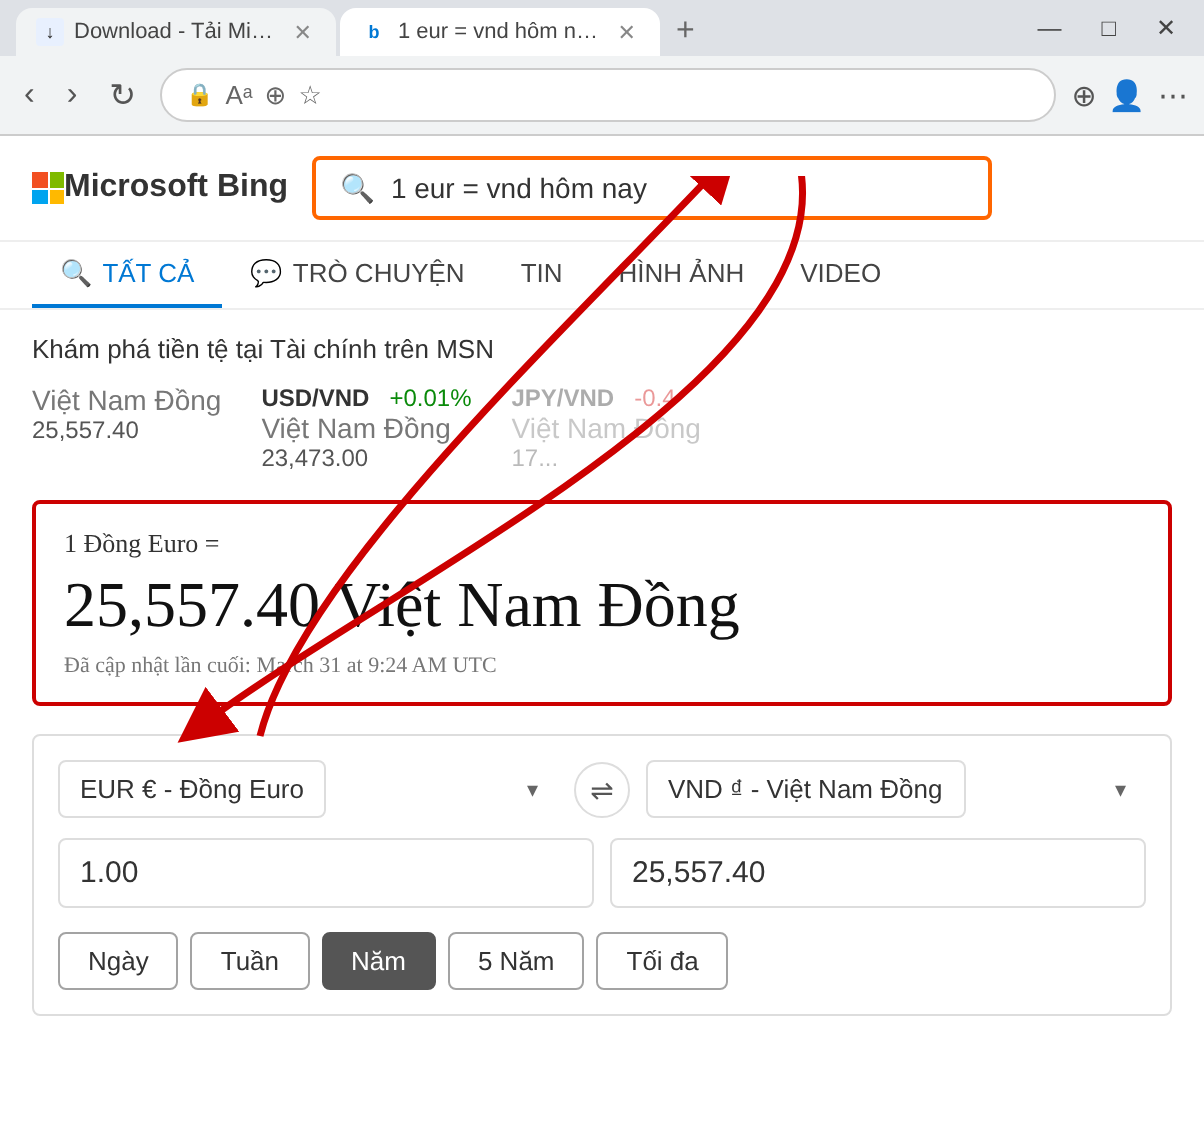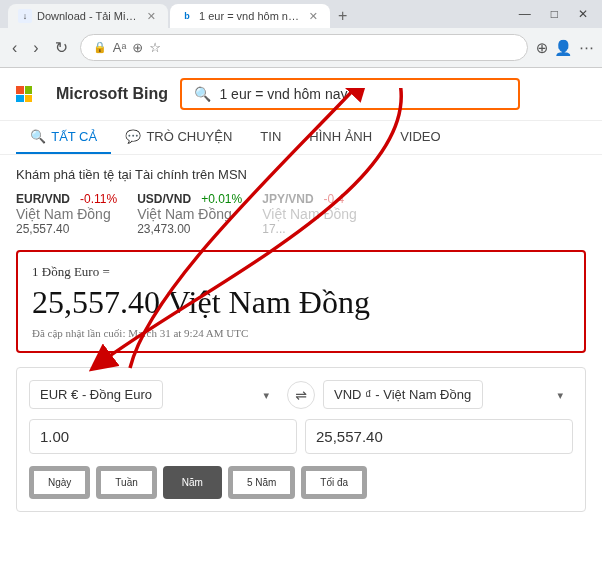--- a/index.html
+++ b/index.html
@@ -23,21 +23,21 @@
     .address-text { flex: 1; font-size: 12px; color: #333; }
     .address-icons { display: flex; gap: 6px; color: #666; font-size: 13px; }
     .nav-extra { display: flex; gap: 6px; }
     .nav-icon-btn { background: none; border: none; font-size: 15px; color: #555; cursor: pointer; }
 
     
     .page { background: #fff; padding: 0; }
 
     
     .bing-header { display: flex; align-items: center; padding: 10px 16px; gap: 12px; border-bottom: 1px solid #eee; }
-    .bing-logo { display: flex; align-items: center; gap: 24px; font-size: 16px; font-weight: 600; color: #333; }
+    .bing-logo { display: flex; align-items: center; gap: 0; font-size: 16px; font-weight: 600; color: #333; }
     .search-box { flex: 1; border: 2px solid #ff6600; border-radius: 4px; padding: 6px 12px; font-size: 14px; color: #333; display: flex; align-items: center; gap: 8px; max-width: 340px; }
 
     
     .search-tabs { display: flex; padding: 0 16px; border-bottom: 1px solid #eee; gap: 0; }
     .search-tab { padding: 8px 14px; font-size: 13px; color: #444; cursor: pointer; display: flex; align-items: center; gap: 5px; border-bottom: 2px solid transparent; }
     .search-tab.active { color: #0078d4; border-bottom: 2px solid #0078d4; }
 
     
     .main-content { padding: 12px 16px; }
 
@@ -61,21 +61,21 @@
     .result-updated { font-size: 11px; color: #777; margin-top: 6px; }
 
     
     .converter { border: 1px solid #ddd; border-radius: 4px; padding: 12px; }
     .converter-row { display: flex; align-items: center; gap: 8px; margin-bottom: 10px; }
     .currency-select { flex: 1; border: 1px solid #ddd; border-radius: 4px; padding: 6px 10px; font-size: 13px; color: #333; background: #fff; appearance: none; cursor: pointer; }
     .swap-btn { background: none; border: 1px solid #ddd; border-radius: 50%; width: 28px; height: 28px; display: flex; align-items: center; justify-content: center; cursor: pointer; font-size: 14px; color: #555; }
     .input-row { display: flex; gap: 8px; margin-bottom: 12px; }
     .amount-input { flex: 1; border: 1px solid #ddd; border-radius: 4px; padding: 8px 10px; font-size: 15px; color: #333; background: #fff; }
     .period-btns { display: flex; gap: 6px; flex-wrap: wrap; }
-    .period-btn { padding: 6px 14px; border: 5px solid #a3a3a3; border-radius: 4px; font-size: 10px; color: #333; background: #fff; cursor: pointer; }
+    .period-btn { padding: 6px 14px; border: 1px solid #a3a3a3; border-radius: 4px; font-size: 13px; color: #333; background: #fff; cursor: pointer; }
     .period-btn.active { background: #555; color: #fff; border-color: #555; }
 
     
     .select-wrapper { flex: 1; position: relative; }
     .select-wrapper::after { content: '▾'; position: absolute; right: 10px; top: 50%; transform: translateY(-50%); pointer-events: none; font-size: 11px; color: #666; }
 
     
     .tab-row { display: flex; align-items: stretch; background: #dee1e6; padding: 4px 8px 0; }
     .tabs-area { display: flex; gap: 2px; flex: 1; }
   </style>
@@ -167,24 +167,20 @@
     </div>
   </div>
 
   <div class="main-content">
 
     <div class="msn-section">
       <div class="msn-title">Khám phá tiền tệ tại Tài chính trên MSN</div>
       <div class="currency-row">
 
         <div class="currency-item">
-          <div style="display:flex;gap:10px;align-items:baseline;">
-            <span class="currency-pair">EUR/VND</span>
-            <span class="currency-change negative">-0.11%</span>
-          </div>
           <div class="currency-sub">Việt Nam Đồng</div>
           <div class="currency-rate">25,557.40</div>
         </div>
 
         <div class="currency-item">
           <div style="display:flex;gap:10px;align-items:baseline;">
             <span class="currency-pair">USD/VND</span>
             <span class="currency-change positive">+0.01%</span>
           </div>
           <div class="currency-sub">Việt Nam Đồng</div>

